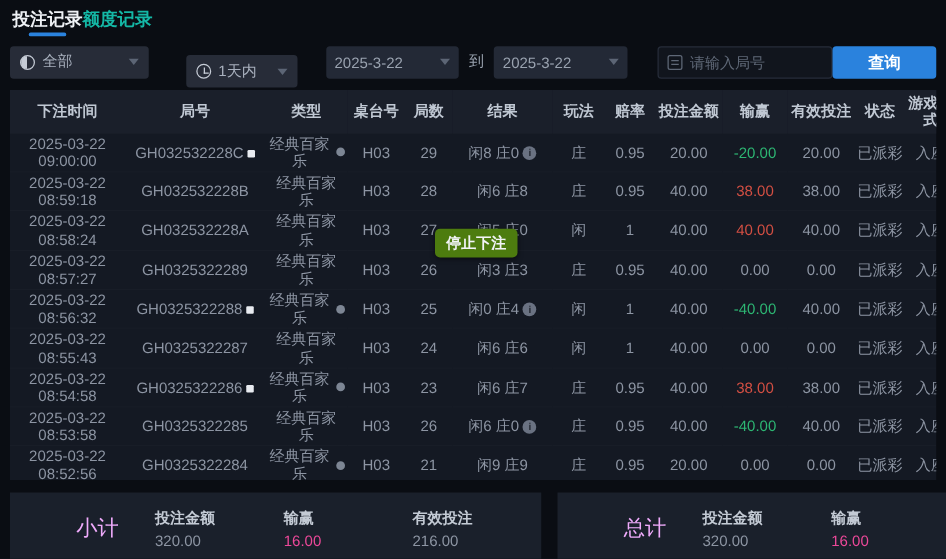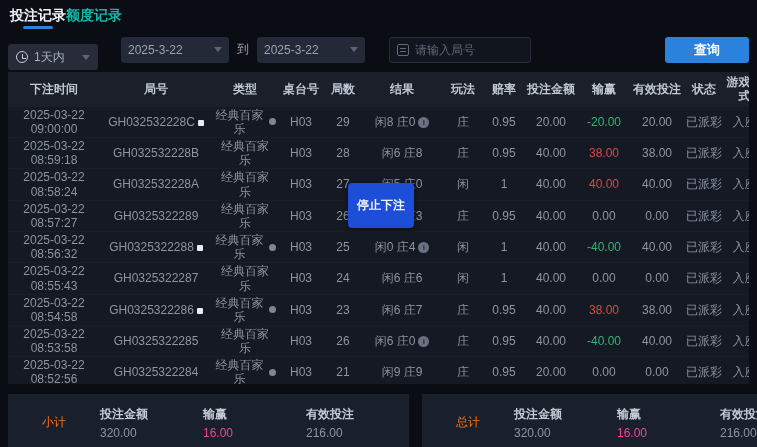--- a/index.html
+++ b/index.html
@@ -53,41 +53,46 @@
   .sq { display:inline-block; width:6px; height:6px; background:#e8ebf0; border-radius:1px;
     vertical-align:middle; margin-left:3px; }
   .dot { display:inline-block; width:7px; height:7px; background:#7d8694; border-radius:50%;
     vertical-align:middle; margin-left:4px; }
   .info { display:inline-block; width:11px; height:11px; background:#6a7282; border-radius:50%;
     vertical-align:middle; margin-left:3px; color:#232833; font-size:8px; font-weight:700;
     line-height:11px; text-align:center; }
   .info::after { content:"i"; }
   .win-red { color:#d34f43; }
   .win-green { color:#2db673; }
-  .tooltip { position:absolute; left:340px; top:111px; background:#1d4ed8; color:#f2f4f7;
-    font-weight:700; font-size:12px; padding:14px 9px; border-radius:4px; white-space:nowrap;
+  .tooltip { position:absolute; left:340px; top:111px; background:#4d7c0f; color:#f2f4f7;
+    font-weight:700; font-size:12px; padding:3px 9px; border-radius:4px; white-space:nowrap;
     box-shadow:0 1px 4px rgba(0,0,0,0.5); }
   
   .summary { display:flex; gap:13px; margin:10px 8px 0 8px; }
   .panel { flex:1; background:#1a202b; height:57px; display:flex; align-items:center; }
-  .plabel { width:92px; text-align:center; color:#f97316; font-size:12px; }
+  .plabel { width:92px; text-align:center; color:#f0abfc; font-size:17px;margin-left:24px; }
   .stat { width:103px; }
   .slabel { color:#c3cad4; font-weight:700; margin-bottom:3px; font-size:12px; }
   .sval { color:#8d95a3; font-size:12px; }
   .sval.red { color:#ec4899; }
 </style>
 </head>
 <body>
 
 <div class="tabbar">
   <div class="tab active">投注记录</div>
   <div class="tab">额度记录</div>
 </div>
 
 <div class="filters">
+  <div class="ctrl select sel-type">
+    <span class="circle-icon"></span>
+    <span>全部</span>
+    <span class="caret"></span>
+  </div>
   <div class="ctrl select sel-range">
     <span class="clock-icon"></span>
     <span>1天内</span>
     <span class="caret"></span>
   </div>
   <div class="ctrl datebox">
     <span>2025-3-22</span>
     <span class="caret"></span>
   </div>
   <span class="to-label">到</span>

